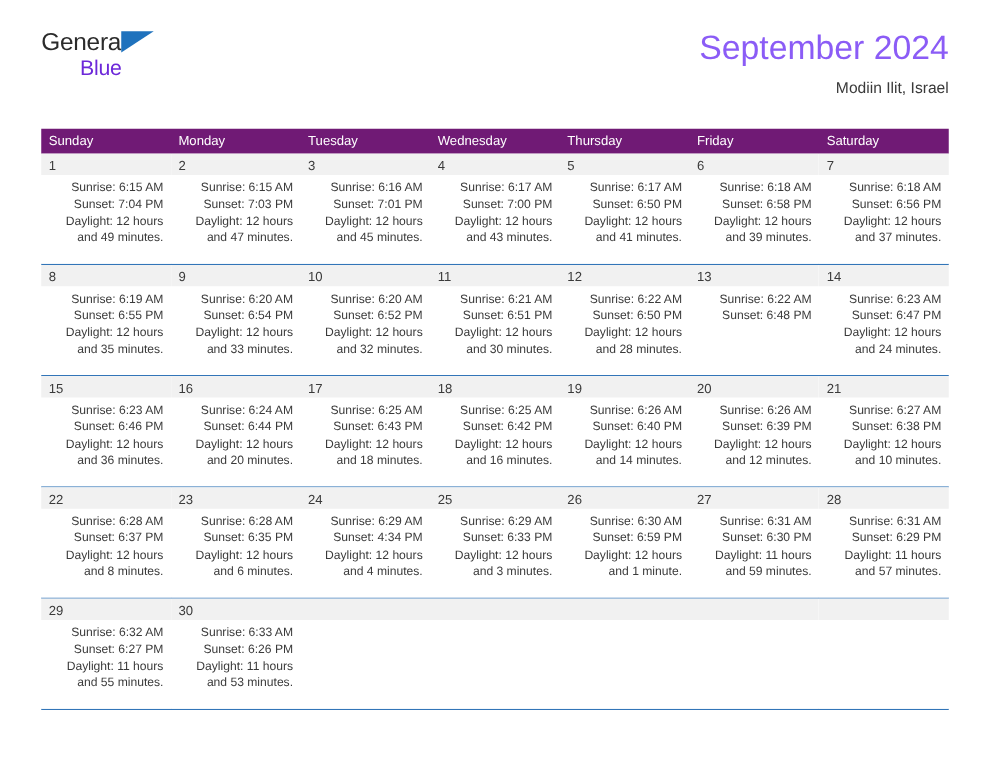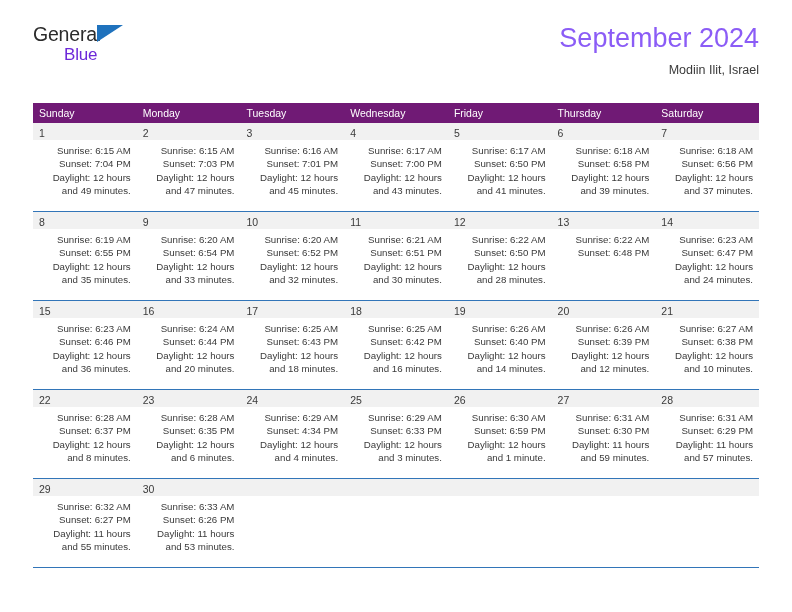--- a/index.html
+++ b/index.html
@@ -172,22 +172,22 @@
 
   </div>
 
   <div class="calendar">
 
     <div class="weekday-header">
       <div class="wd">Sunday</div>
       <div class="wd">Monday</div>
       <div class="wd">Tuesday</div>
       <div class="wd">Wednesday</div>
+      <div class="wd">Thursday</div>
       <div class="wd">Friday</div>
-      <div class="wd">Thursday</div>
       <div class="wd">Saturday</div>
     </div>
 
     <div id="weeks-container">
         <div class="week week-first">
           <div class="day">
             <div class="day-num-band"><span class="day-num">1</span></div>
             <div class="day-body">
               <div class="line">Sunrise: 6:15 AM</div>
               <div class="line">Sunset: 7:04 PM</div>

